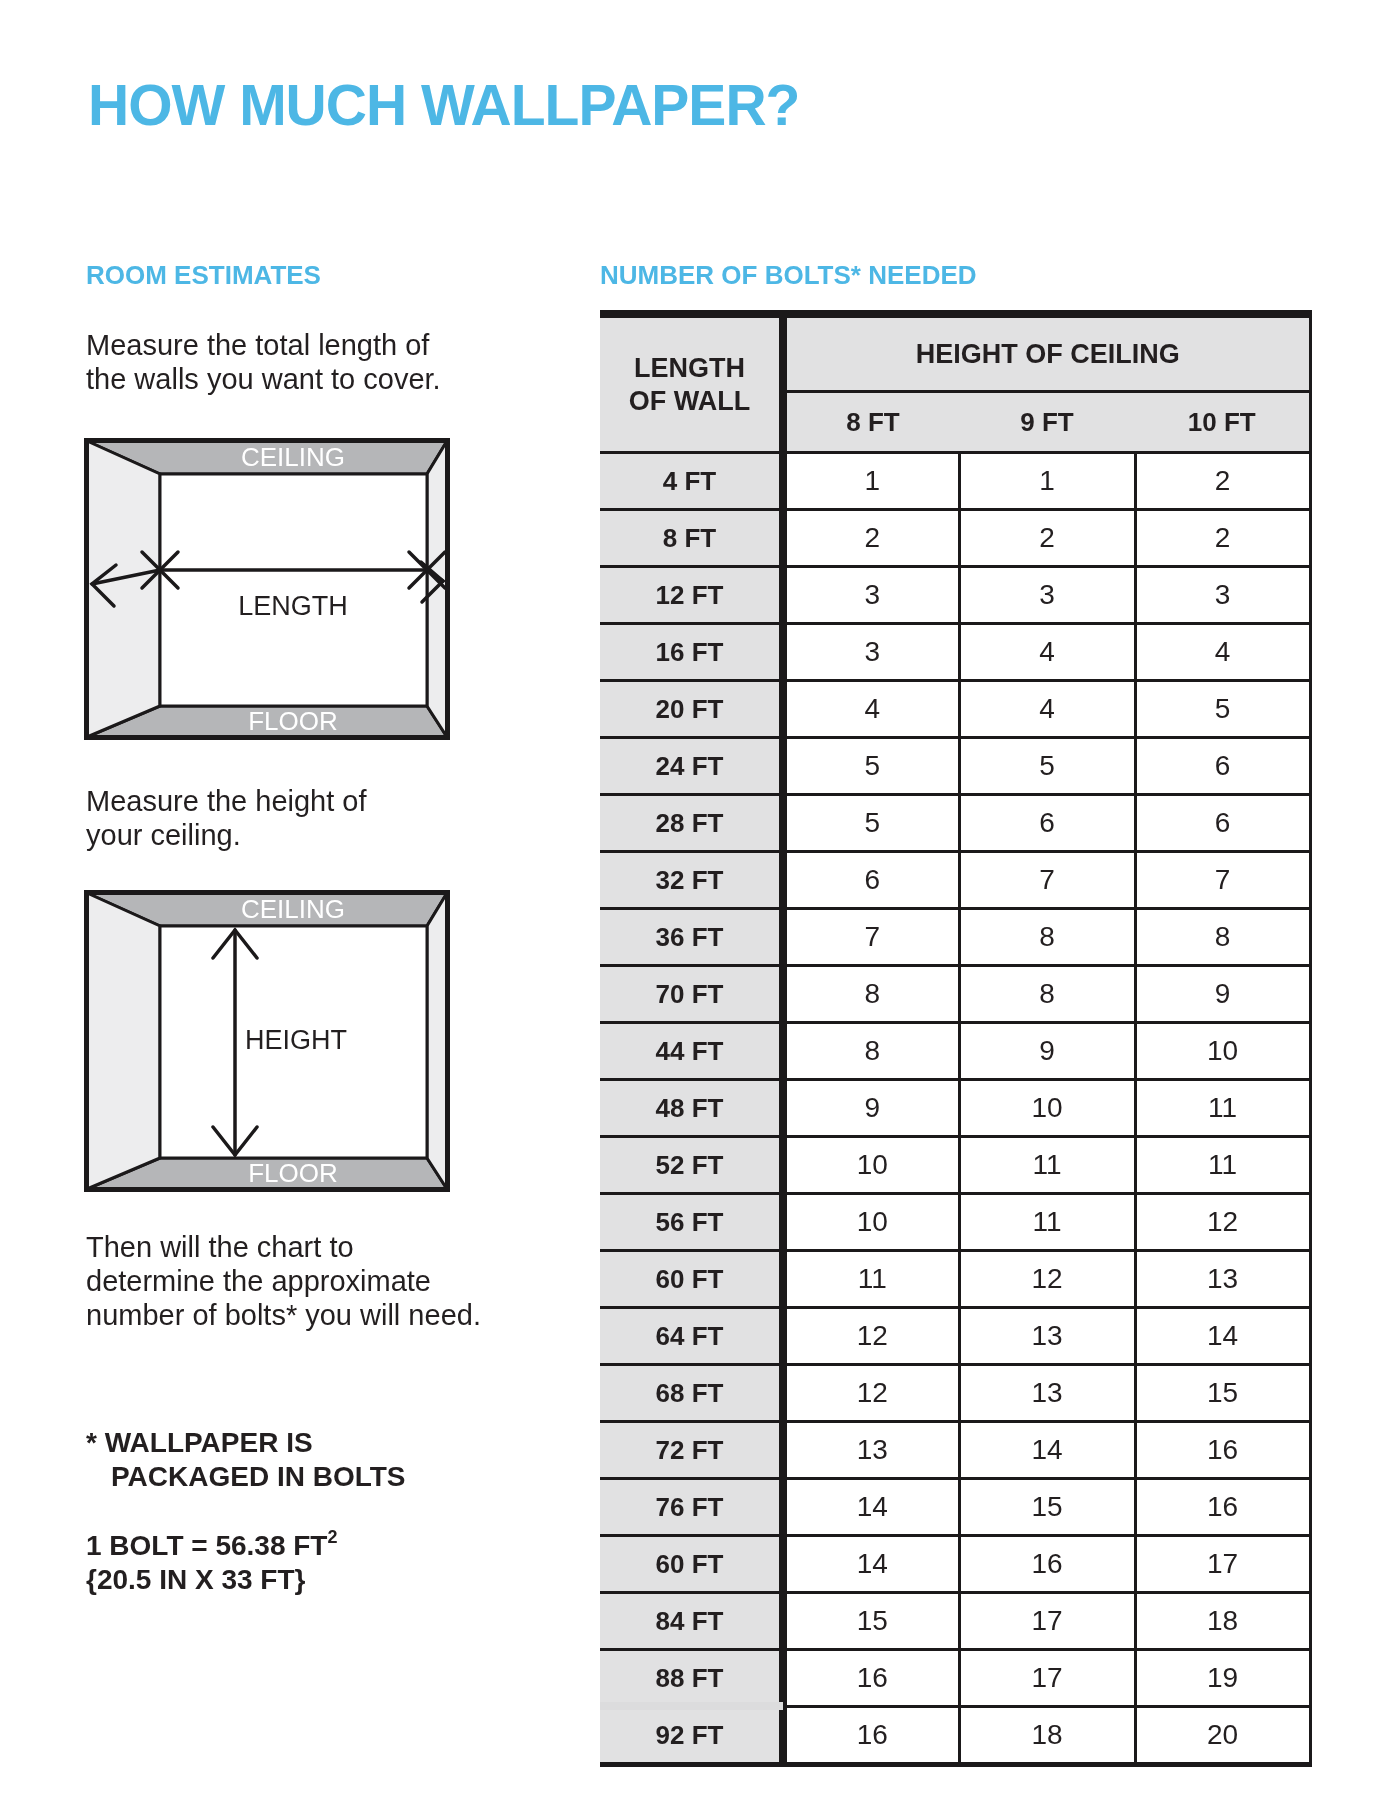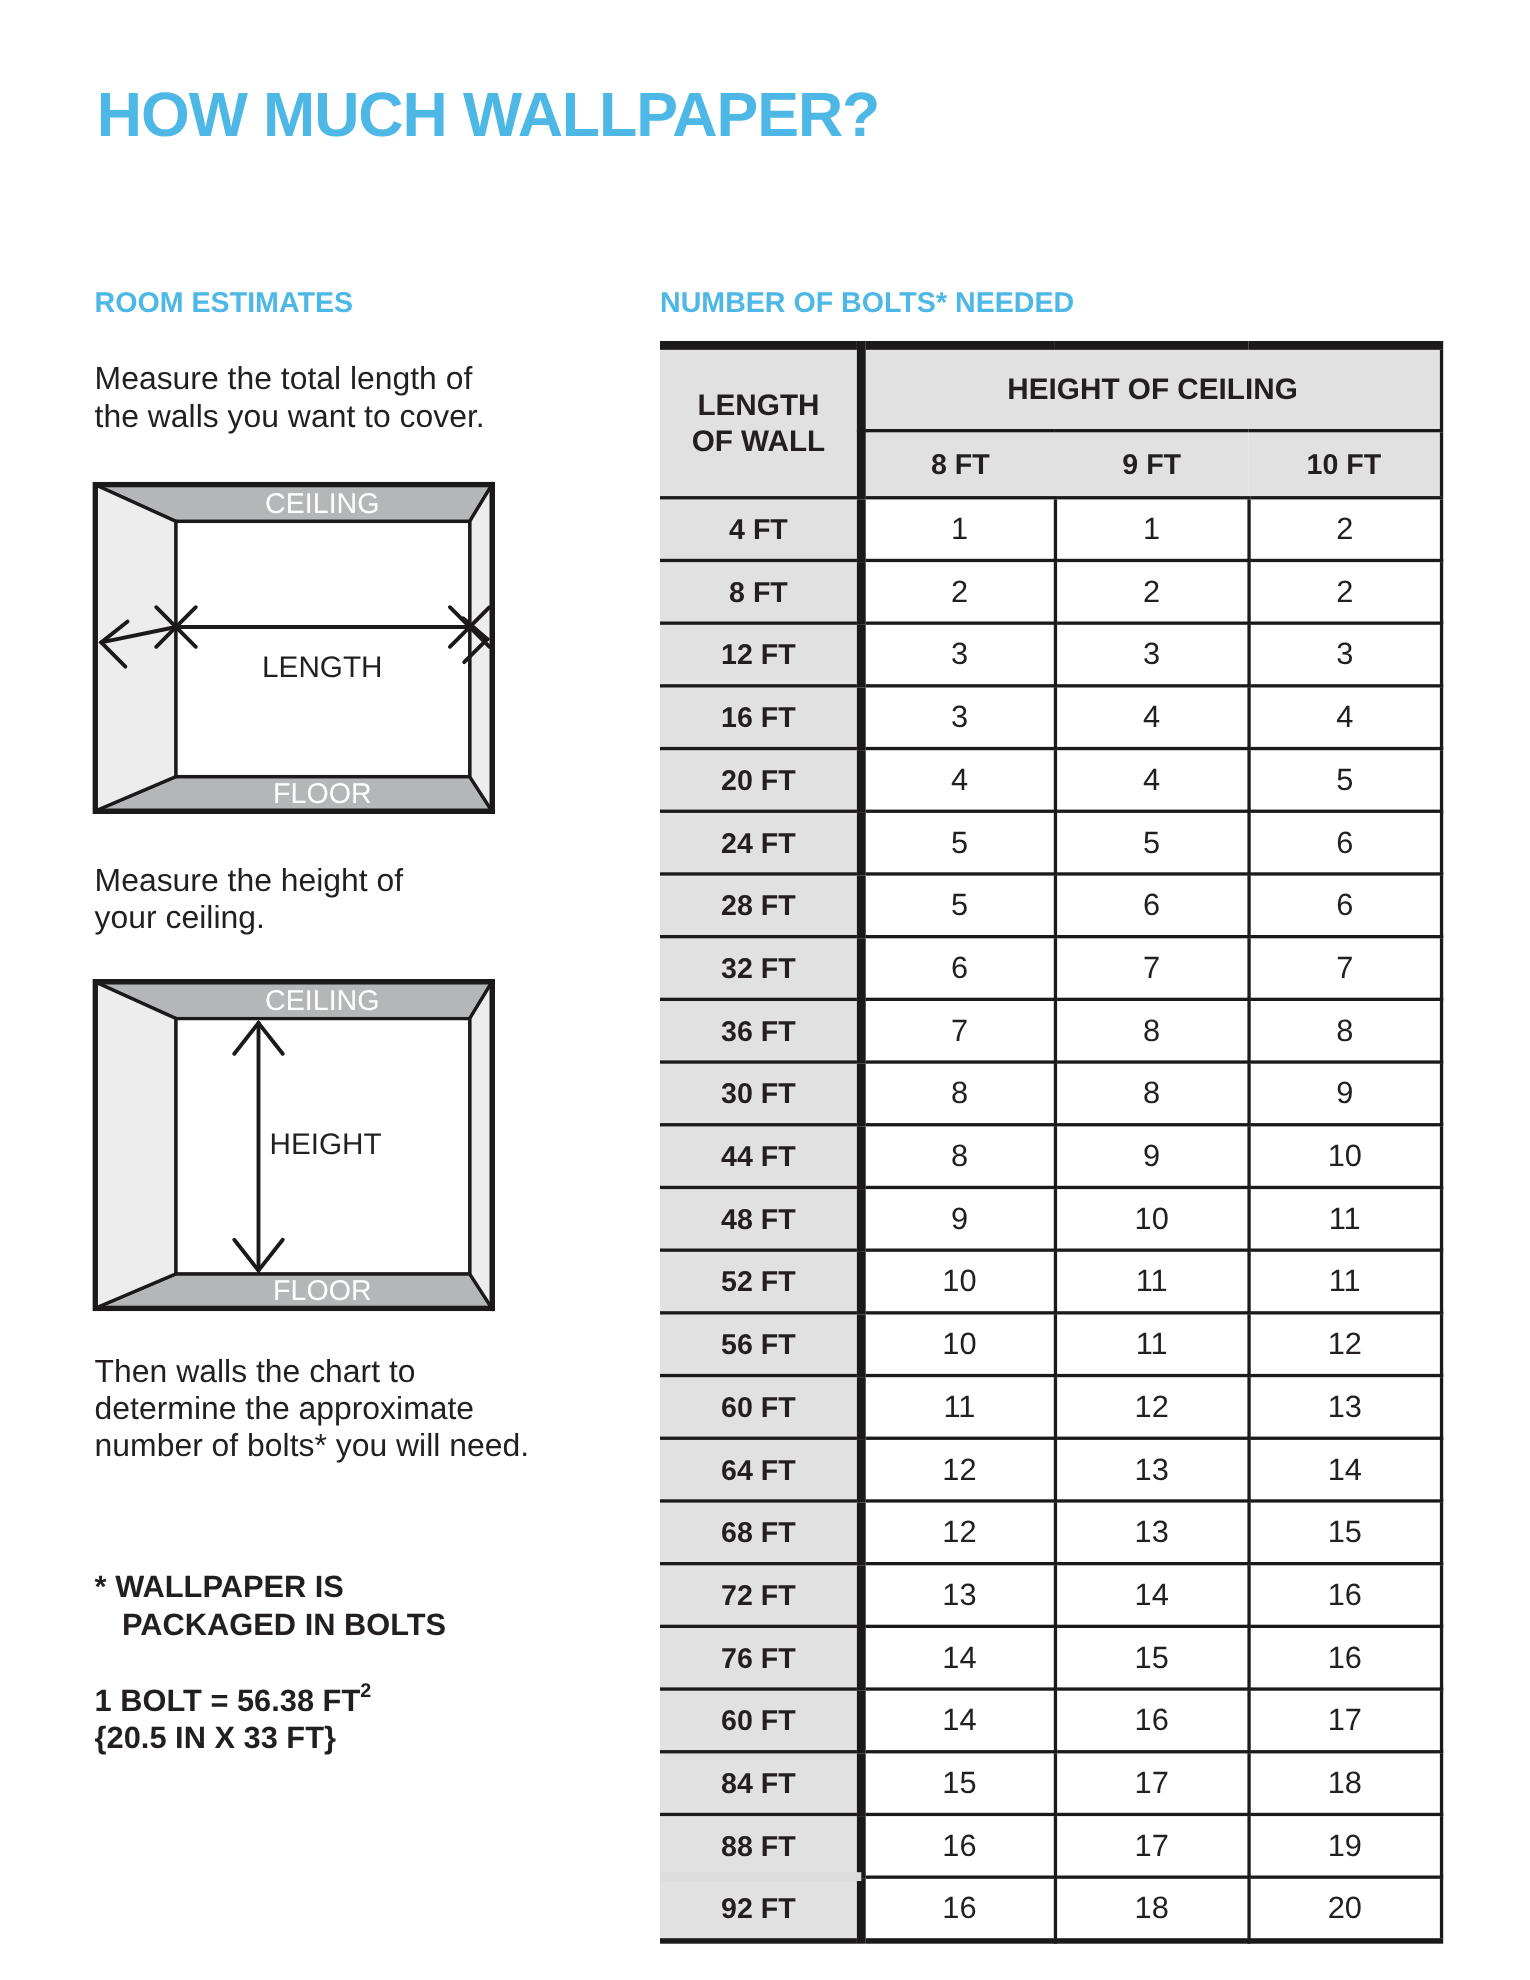--- a/index.html
+++ b/index.html
@@ -113,21 +113,21 @@
       <line x1="151" y1="40" x2="151" y2="265"></line>
       <polyline points="129,68 151,40 173,68"></polyline>
       <polyline points="129,237 151,265 173,237"></polyline>
     </g>
     <text class="wlabel" x="209" y="28" text-anchor="middle">CEILING</text>
     <text class="wlabel" x="209" y="292" text-anchor="middle">FLOOR</text>
     <text class="blabel" x="212" y="159" text-anchor="middle">HEIGHT</text>
   </svg>
 
   <div class="para" id="para3">
-    <div>Then walls the chart to</div>
+    <div>Then will the chart to</div>
     <div>determine the approximate</div>
     <div>number of bolts* you will need.</div>
   </div>
 
   <div class="footnote" id="footnote-bolts">
     <div>* WALLPAPER IS</div>
     <div class="indent">PACKAGED IN BOLTS</div>
   </div>
 
   <div class="footnote" id="bolt-equation">
@@ -207,21 +207,21 @@
           <td class="val">7</td>
           <td class="val">7</td>
         </tr>
         <tr>
           <td class="rowlabel">36 FT</td>
           <td class="val">7</td>
           <td class="val">8</td>
           <td class="val">8</td>
         </tr>
         <tr>
-          <td class="rowlabel">30 FT</td>
+          <td class="rowlabel">70 FT</td>
           <td class="val">8</td>
           <td class="val">8</td>
           <td class="val">9</td>
         </tr>
         <tr>
           <td class="rowlabel">44 FT</td>
           <td class="val">8</td>
           <td class="val">9</td>
           <td class="val">10</td>
         </tr>

